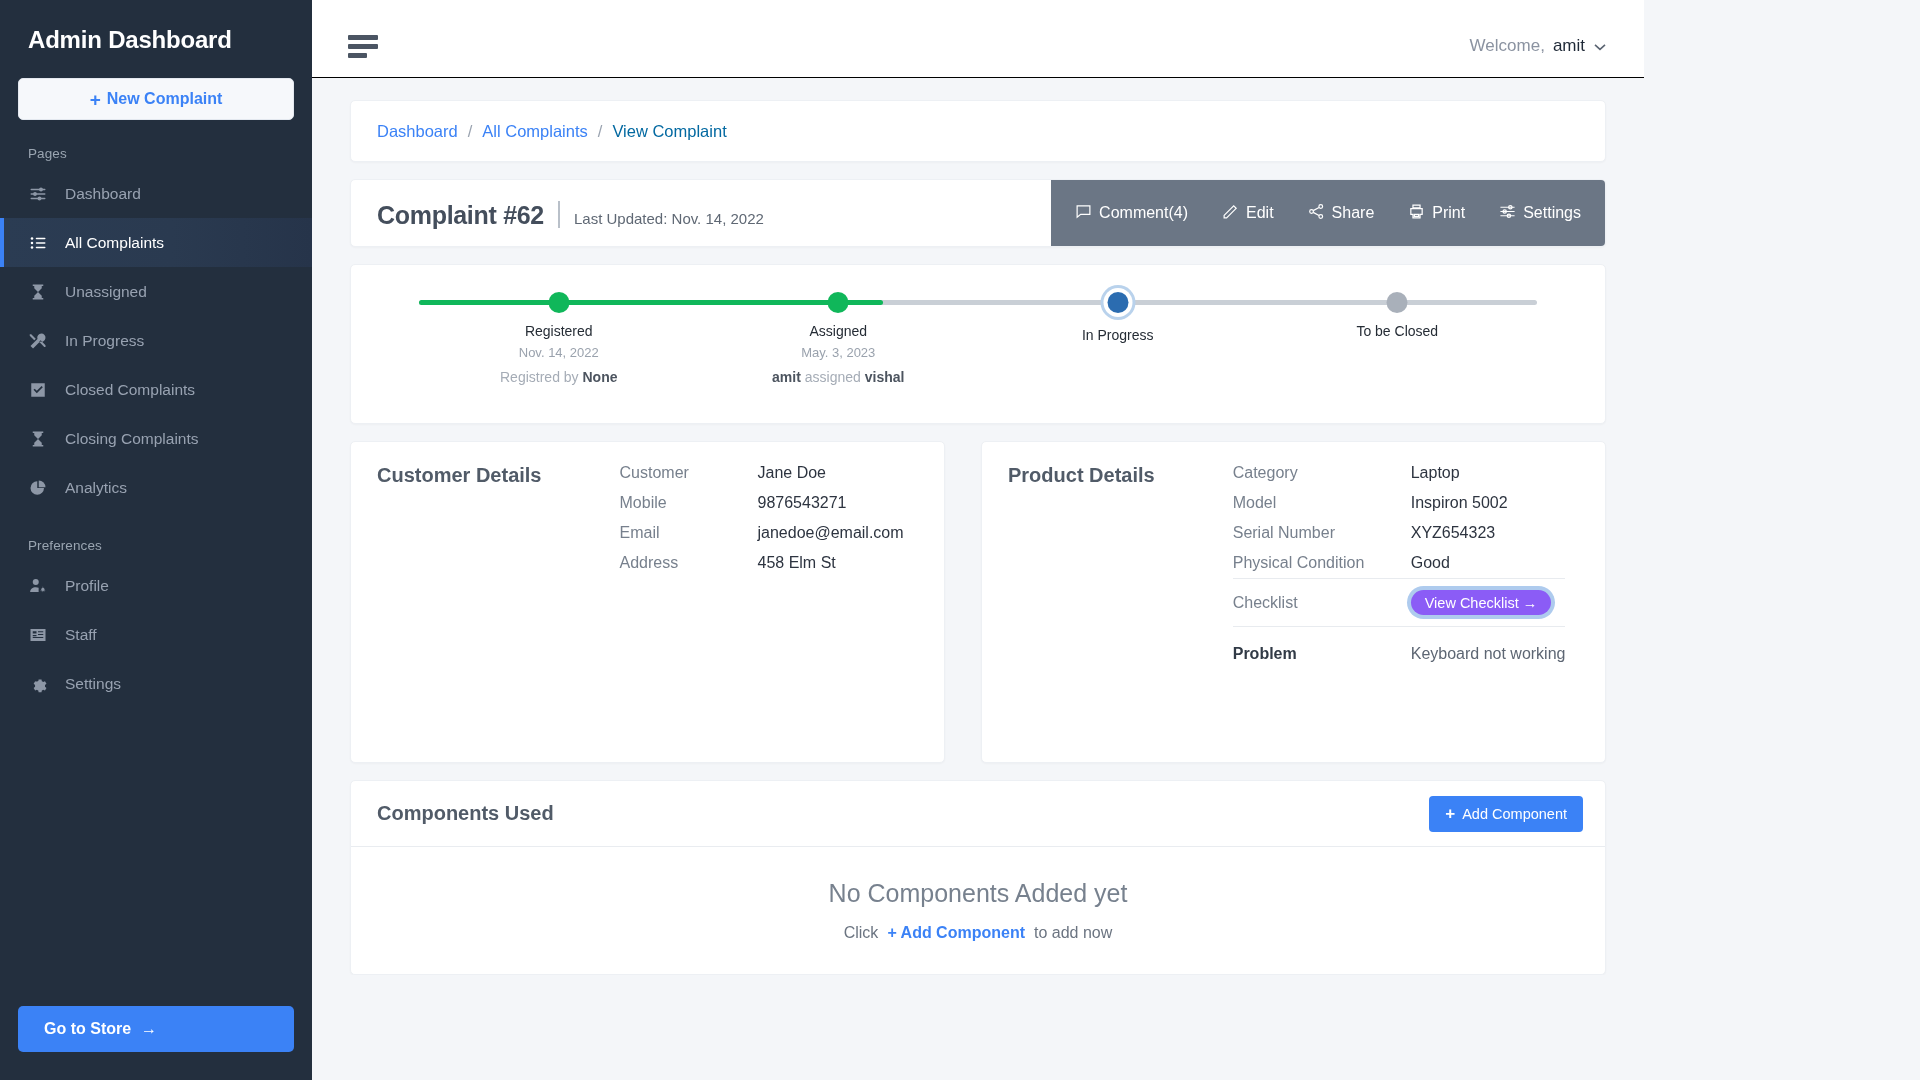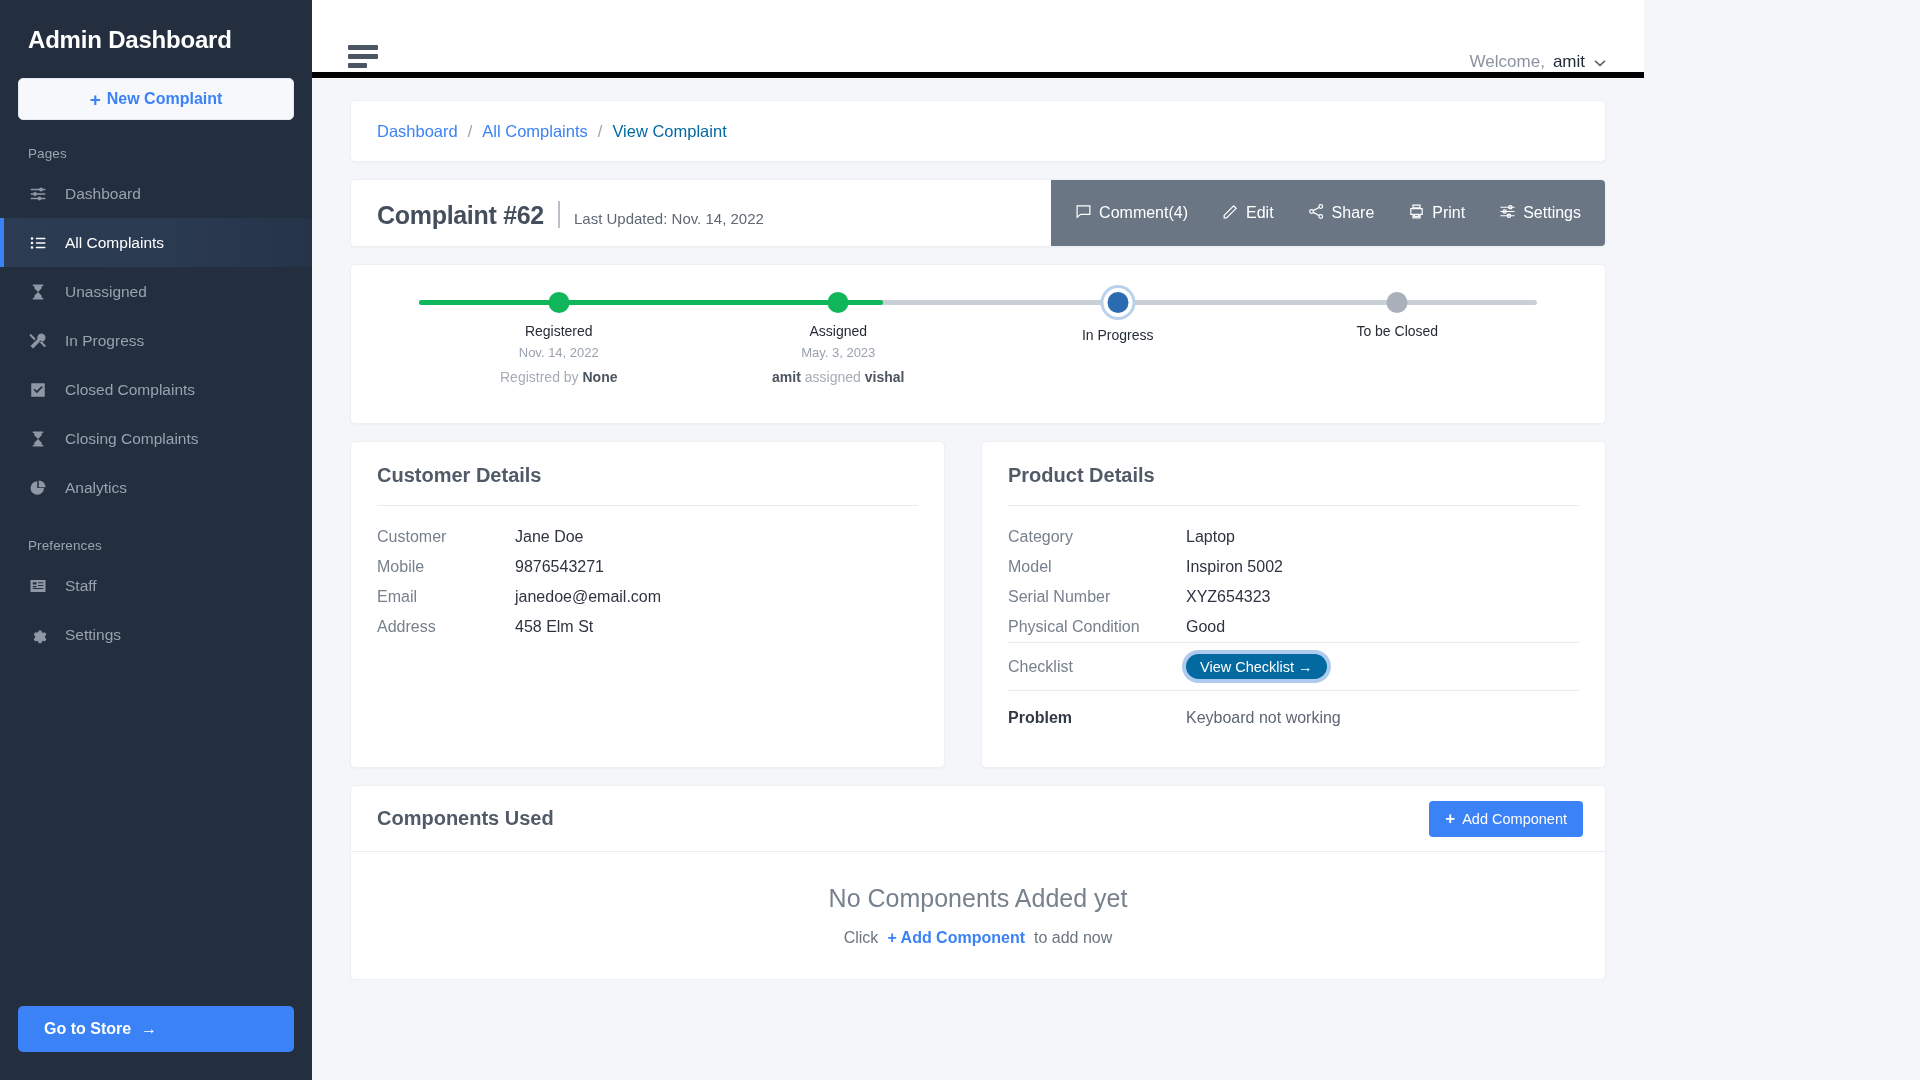--- a/index.html
+++ b/index.html
@@ -76,23 +76,23 @@
     color: #ffffff; font-size: 16px; font-weight: bold;
     gap: 10px;
     cursor: pointer;
   }
 
   
   #main { flex: 1 1 auto; height: 1080px; display: flex; flex-direction: column; background: #f4f6f9; }
 
   .topbar {
     height: 78px; background: #ffffff;
-    display: flex; align-items: flex-end; justify-content: space-between;
+    display: flex; align-items: center; justify-content: space-between;
     padding: 15px 38px 0 32px;
-    border-bottom: 6px solid #000000;
+    border-bottom: 1px solid #000000;
     flex: 0 0 78px;
   }
   .hamburger { display: flex; flex-direction: column; gap: 4px; cursor: pointer; padding: 4px; }
   .hamburger span { display: block; height: 5px; width: 30px; background: #4b5563; border-radius: 1px; }
   .hamburger span:nth-child(3) { width: 19px; }
   .welcome { display: flex; align-items: center; gap: 8px; font-size: 17px; cursor: pointer; }
   .welcome .greet { color: #8b93a1; }
   .welcome .user { color: #1f2937; }
   .welcome .caret { color: #5b6472; font-size: 13px; margin-left: 1px; }
 
@@ -153,37 +153,37 @@
   .step-labels { position: absolute; left: 0; right: 0; top: 0; height: 160px; }
   .step-col { position: absolute; transform: translateX(-50%); text-align: center; top: 58px; width: 280px; }
   .step-name { font-size: 14px; color: #252c35; }
   .step-date { font-size: 13px; color: #9aa2ad; margin-top: 6px; }
   .step-note { font-size: 14px; color: #a5acb6; margin-top: 9px; }
   .step-note b { color: #4c545f; font-weight: bold; }
   .step-col.current .step-name { margin-top: 4px; }
 
   
   .details-row { display: flex; gap: 36px; margin-top: 17px; }
-  .det-card { display: flex; flex-direction: column; }
+  .det-card { display: flex; }
   .det-card.customer { width: 595px; min-height: 322px; }
   .det-card.product { flex: 1 1 auto; }
   .det-title { font-size: 20px; font-weight: bold; color: #515b68; padding: 22px 0 18px 26px; }
   .det-title-rule { height: 1px; background: #e8ebef; margin: 0 26px; }
   .det-body { padding: 16px 26px 22px 26px; }
   .det-row { display: flex; align-items: center; font-size: 16px; }
   .det-row .k { color: #77808d; }
   .det-row .v { color: #2d3440; }
   .customer .det-row { height: 30px; }
   .customer .det-row .k { width: 138px; }
   .product .det-row { height: 30px; }
   .product .det-row .k { width: 178px; }
   .product .det-row.rule-top { border-top: 1px solid #e8ebef; }
   .product .det-row.checklist { height: 48px; }
   .checklist-btn {
-    background: #0369a1; color: #ffffff;
+    background: #8b5cf6; color: #ffffff;
     border-radius: 20px; height: 25px;
     padding: 0 14px;
     display: inline-flex; align-items: center;
     font-size: 14.5px; cursor: pointer;
     box-shadow: 0 0 0 4px #aecbee;
   }
   .problem-sep { border-top: 1px solid #e8ebef; margin-top: 0; }
   .problem-row { display: flex; align-items: center; height: 54px; font-size: 16px; }
   .problem-row .k { width: 178px; color: #313a46; font-weight: bold; }
   .problem-row .v { color: #5d6673; }
@@ -288,20 +288,31 @@
         <svg viewBox="0 0 24 24">
             <path d="M11 3v9h9a9 9 0 11-9-9z"></path>
             <path d="M13 2a9 9 0 019 9h-9V2z"></path>
           </svg>
       </span>
       <span>Analytics</span>
     </div>
 
     <div class="nav-section-label">Preferences</div>
 
+    <div class="nav-item">
+      <span class="ico">
+        <svg viewBox="0 0 24 24">
+            <circle cx="9" cy="6.5" r="4"></circle>
+            <path d="M1.5 20c0-4.1 3.4-6.5 7.5-6.5 1.4 0 2.7.3 3.8.8V20H1.5z"></path>
+            <circle cx="18.5" cy="16.5" r="2.2"></circle>
+            <path d="M18.5 12.6l.8 1.4h-1.6l.8-1.4zm0 7.8l-.8-1.4h1.6l-.8 1.4zm3.4-2-1.4.8v-1.6l1.4.8zm-6.8 0 1.4-.8v1.6l-1.4-.8z"></path>
+          </svg>
+      </span>
+      <span>Profile</span>
+    </div>
 
     <div class="nav-item">
       <span class="ico">
         <svg viewBox="0 0 24 24">
             <path d="M2 4h20v16H2V4zm3 3v3h5V7H5zm0 5v1.6h5V12H5zm7-5v1.4h7V7h-7zm0 3.6V12h7v-1.4h-7zm-7 4.4V16h14v-1.4H5z"></path>
           </svg>
       </span>
       <span>Staff</span>
     </div>
 

